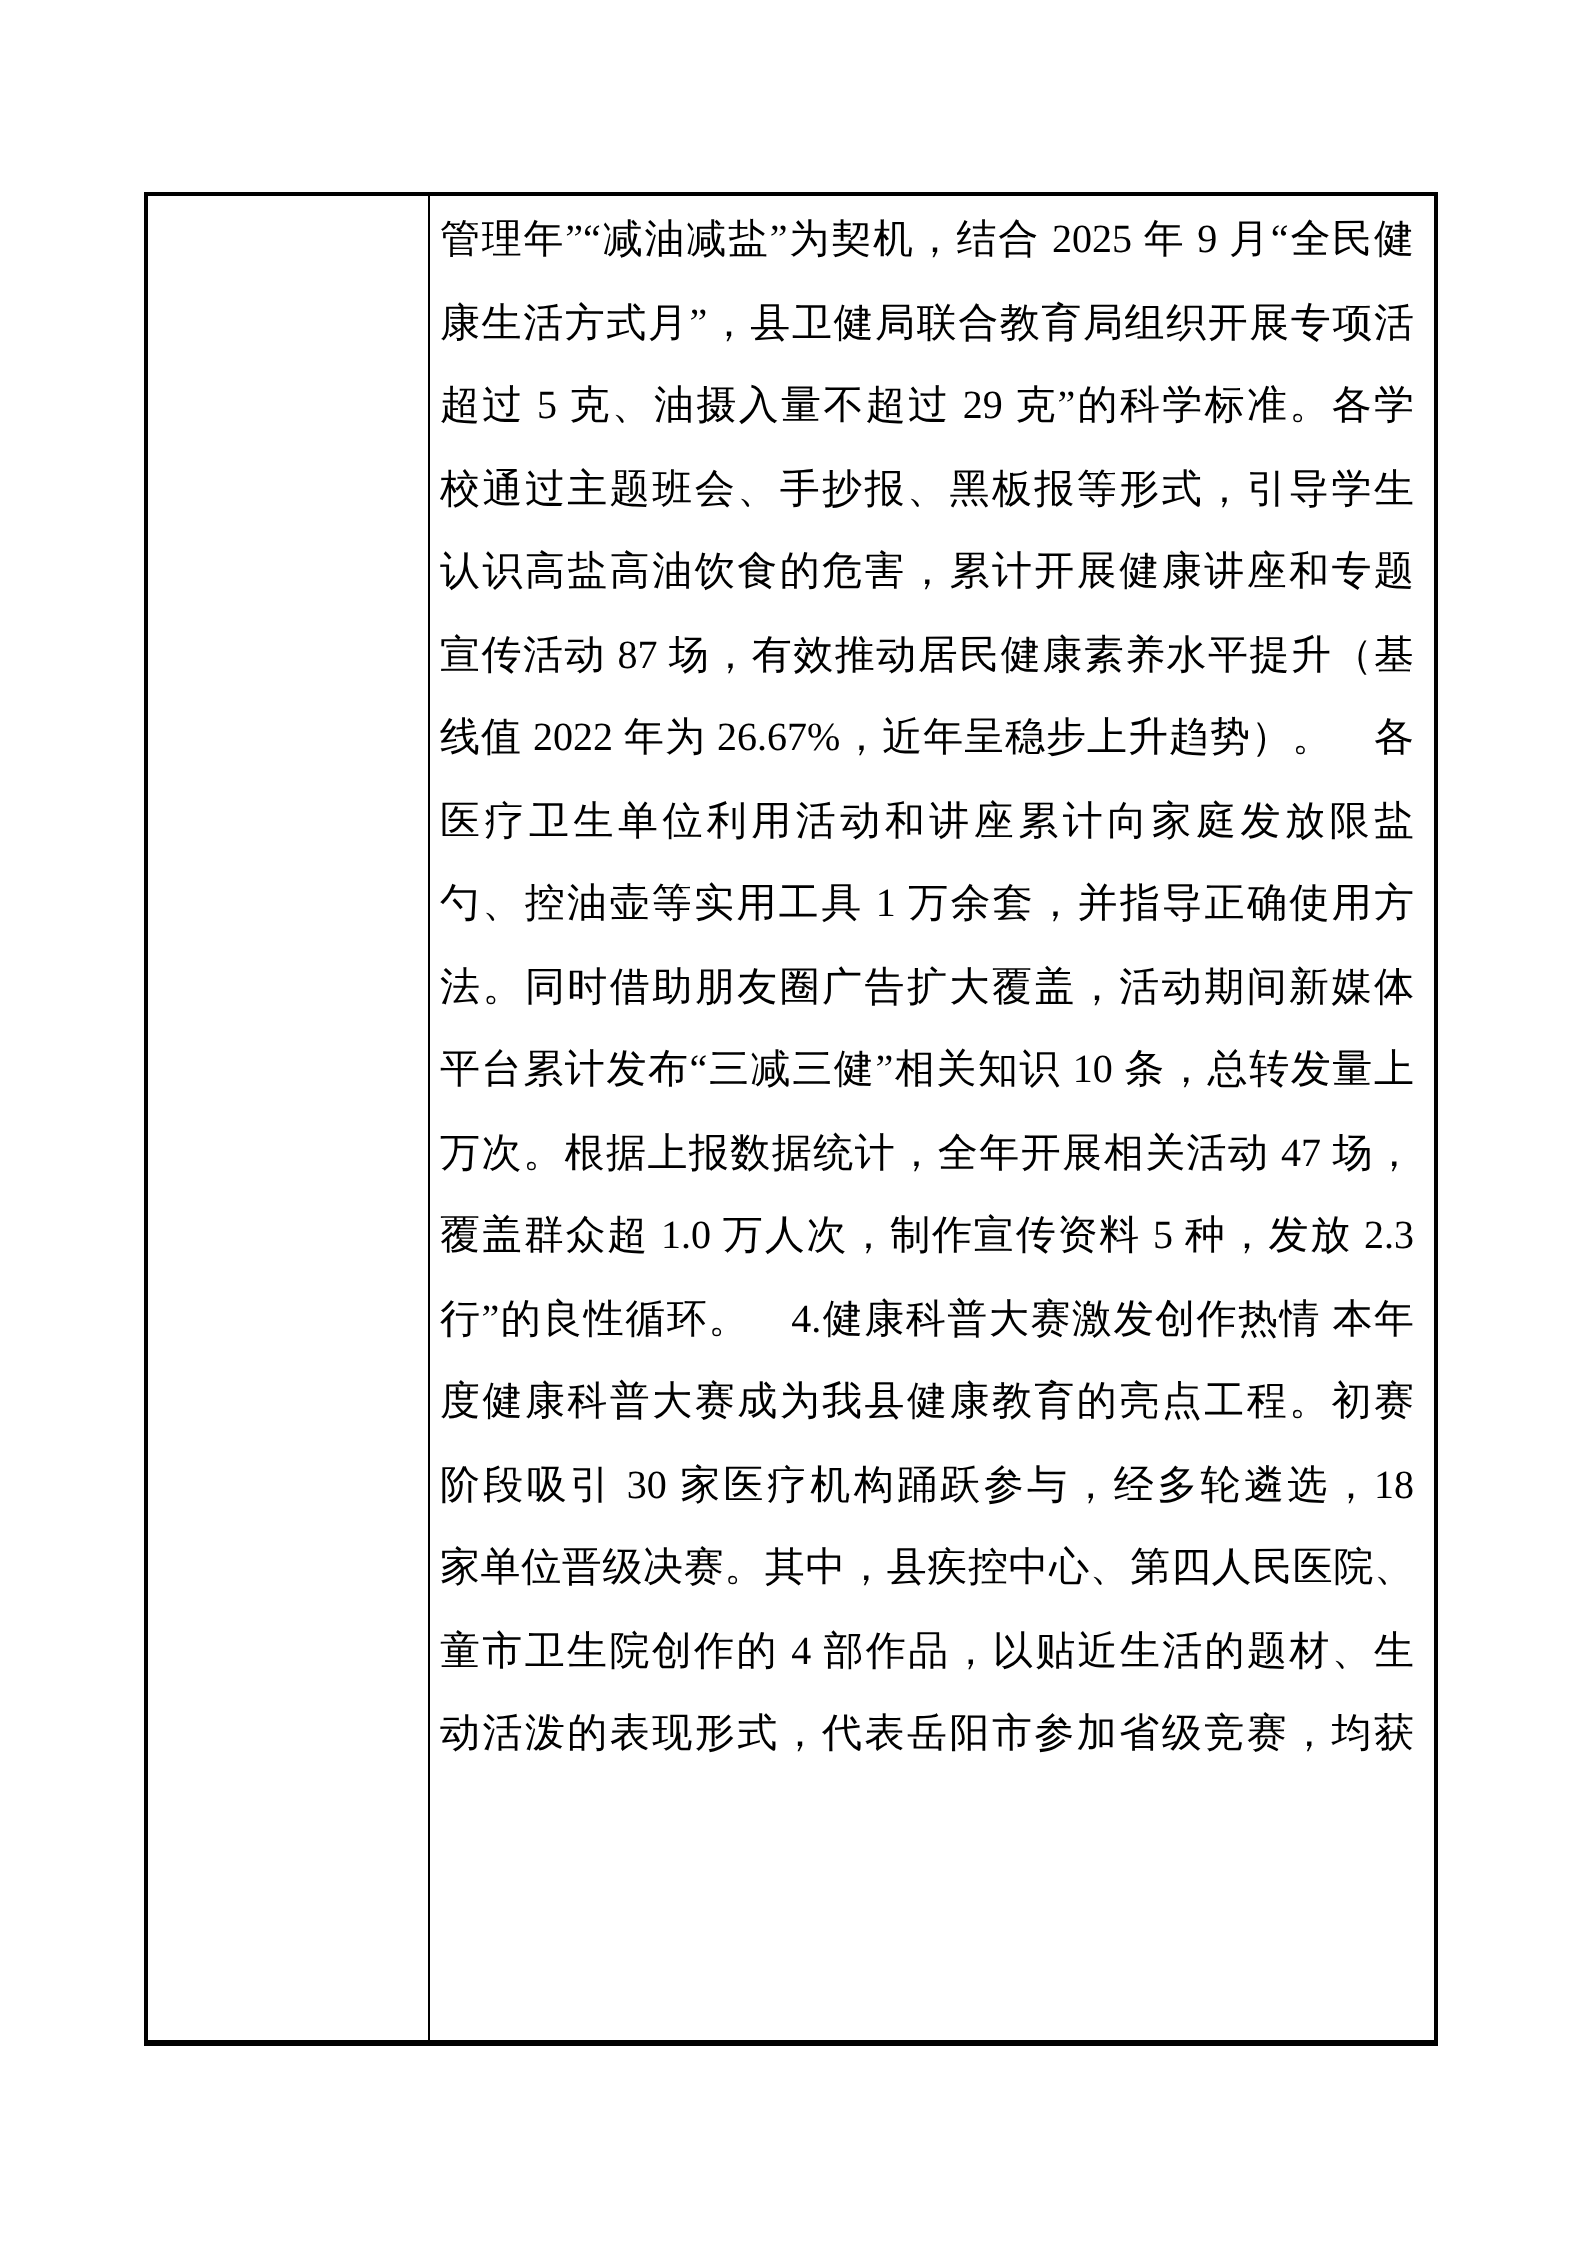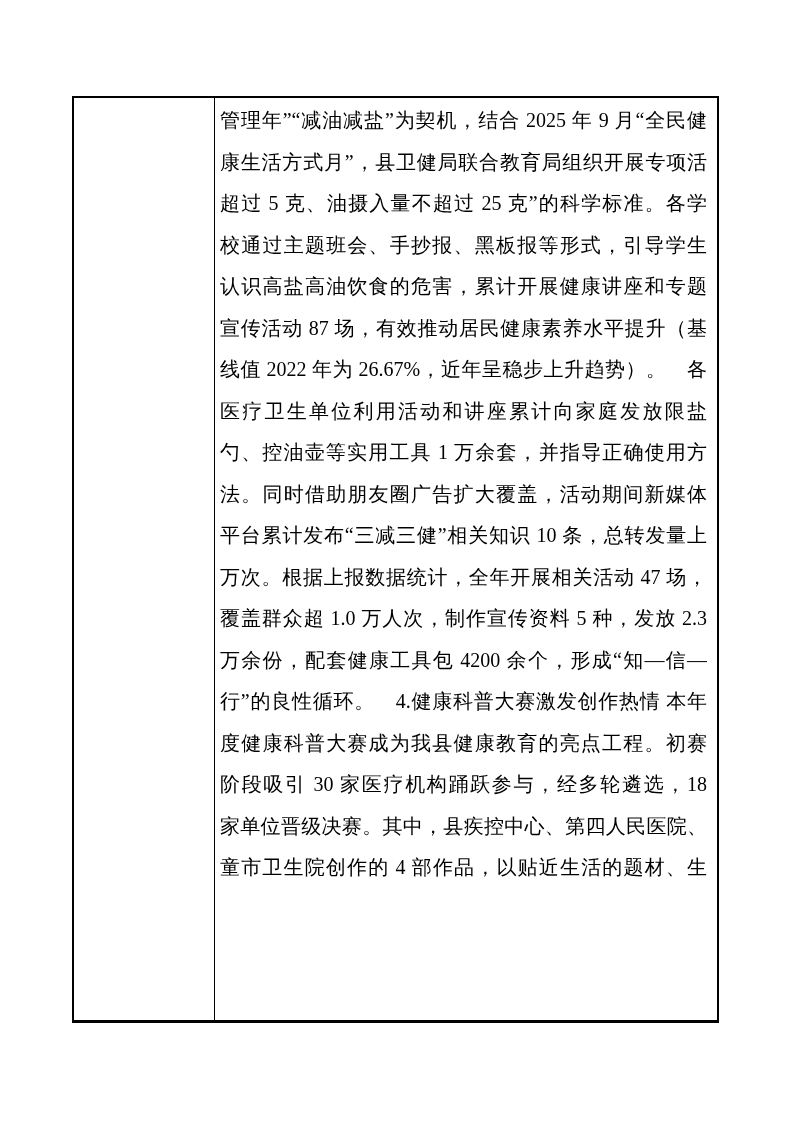--- a/index.html
+++ b/index.html
@@ -58,33 +58,33 @@
 </head>
 <body>
 
 <div class="page">
   <div class="doc-table">
     <div class="cell-left"></div>
     <div class="cell-right">
       <div class="text-lines">
           <div class="line">管理年”“减油减盐”为契机，结合 2025 年 9 月“全民健</div>
           <div class="line">康生活方式月”，县卫健局联合教育局组织开展专项活</div>
-          <div class="line">超过 5 克、油摄入量不超过 25 克”的科学标准。各学</div>
+          <div class="line">超过 5 克、油摄入量不超过 29 克”的科学标准。各学</div>
           <div class="line">校通过主题班会、手抄报、黑板报等形式，引导学生</div>
           <div class="line">认识高盐高油饮食的危害，累计开展健康讲座和专题</div>
           <div class="line">宣传活动 87 场，有效推动居民健康素养水平提升（基</div>
           <div class="line">线值 2022 年为 26.67%，近年呈稳步上升趋势）。　各</div>
           <div class="line">医疗卫生单位利用活动和讲座累计向家庭发放限盐</div>
           <div class="line">勺、控油壶等实用工具 1 万余套，并指导正确使用方</div>
           <div class="line">法。同时借助朋友圈广告扩大覆盖，活动期间新媒体</div>
           <div class="line">平台累计发布“三减三健”相关知识 10 条，总转发量上</div>
           <div class="line">万次。根据上报数据统计，全年开展相关活动 47 场，</div>
           <div class="line">覆盖群众超 1.0 万人次，制作宣传资料 5 种，发放 2.3</div>
-          <div class="line">万余份，配套健康工具包 4200 余个，形成“知—信—</div>
           <div class="line">行”的良性循环。　4.健康科普大赛激发创作热情 本年</div>
           <div class="line">度健康科普大赛成为我县健康教育的亮点工程。初赛</div>
           <div class="line">阶段吸引 30 家医疗机构踊跃参与，经多轮遴选，18</div>
           <div class="line">家单位晋级决赛。其中，县疾控中心、第四人民医院、</div>
           <div class="line">童市卫生院创作的 4 部作品，以贴近生活的题材、生</div>
+          <div class="line">动活泼的表现形式，代表岳阳市参加省级竞赛，均获</div>
         </div>
     </div>
   </div>
 </div>
 
 </body></html>

